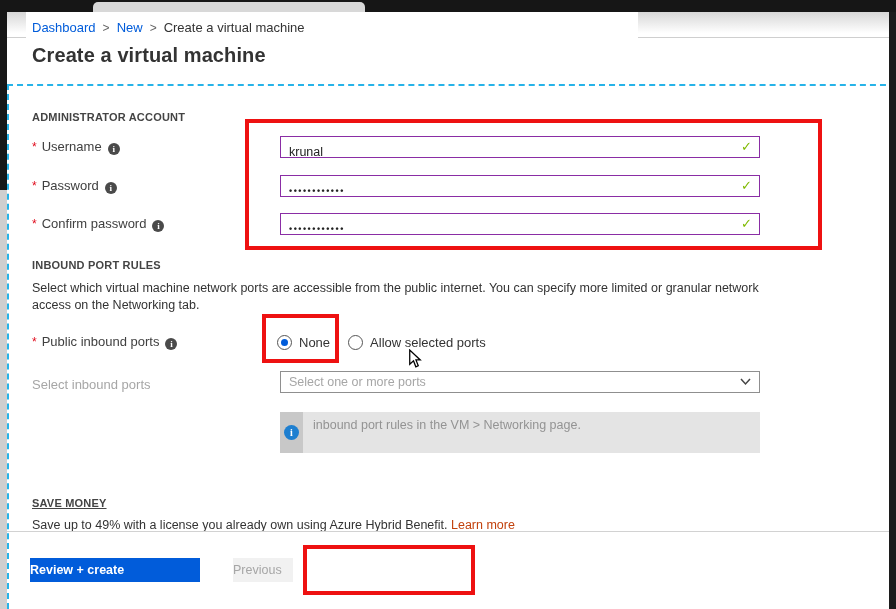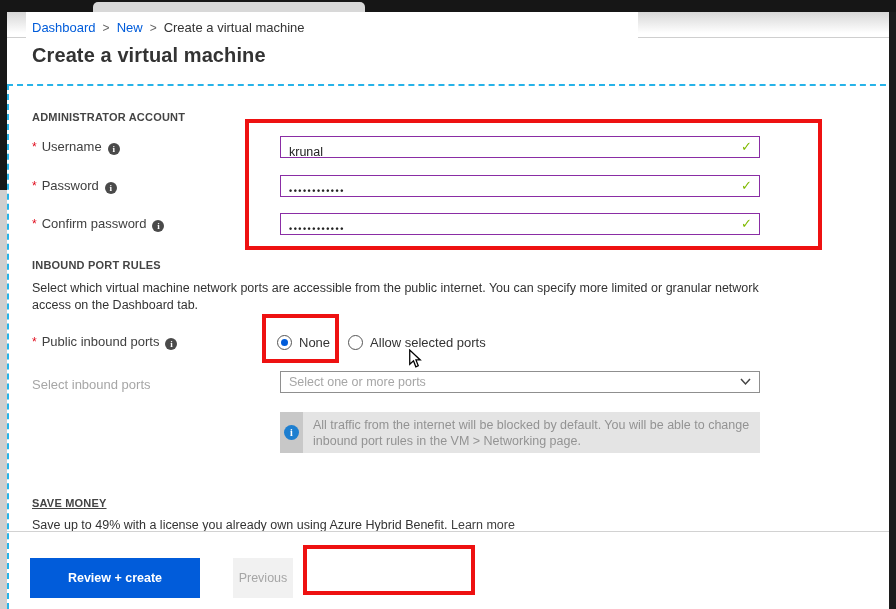--- a/index.html
+++ b/index.html
@@ -60,25 +60,25 @@
 
   
   .info-box { position:absolute; left:280px; top:412px; width:480px; height:41px; background:#e4e4e4; }
   .info-box .strip { position:absolute; left:0; top:0; bottom:0; width:23px; background:#c8c8c8; }
   .info-box .blue-i { position:absolute; left:4px; top:13px; width:15px; height:15px; background:#1e7fd0; border-radius:50%; color:#fff; font-size:10px; font-weight:700; text-align:center; line-height:15px; font-family:"Liberation Serif",serif; }
   .info-box .msg { margin-left:33px; padding-top:5px; font-size:12.5px; color:#939393; line-height:16px; }
 
   
   .clip-wrap { position:absolute; left:32px; top:518px; width:760px; height:14px; overflow:hidden; }
   .clip-wrap .txt { font-size:12.5px; color:#333; white-space:nowrap; }
-  .clip-wrap a { color:#404040; text-decoration:none; cursor:pointer; }
+  .clip-wrap a { color:#c2410c; text-decoration:none; cursor:pointer; }
 
   
   .footer-sep { position:absolute; left:0; top:531px; width:889px; height:1px; background:#d2d2d2; }
-  .btn { position:absolute; top:558px; height:40px; line-height:22px; text-align:center; font-size:12.5px; cursor:pointer; border:none; font-family:inherit; }
+  .btn { position:absolute; top:558px; height:24px; line-height:22px; text-align:left; font-size:12.5px; cursor:pointer; border:none; font-family:inherit; }
   .btn-review { left:30px; width:170px; background:#015cda; color:#fff; font-weight:700; line-height:24px; }
   .btn-previous { left:233px; width:60px; background:#f1f1f1; color:#a6a6a6; line-height:24px; }
   .btn-next { left:313px; width:118px; background:#fff; border:1px solid #015cda; color:#015cda; font-weight:700; }
 
   
   .ann { position:absolute; border:4px solid #ee1111; background:transparent; z-index:20; pointer-events:none; }
   .ann-fields { left:245px; top:119px; width:577px; height:131px; }
   .ann-radio { left:262px; top:314px; width:77px; height:49px; }
   .ann-next { left:303px; top:545px; width:172px; height:50px; }
 
@@ -130,21 +130,21 @@
     <div class="fctrl">
       <input type="text" class="masked" readonly="" value="••••••••••••" style="">
       <span class="check">✓</span>
     </div>
   </div>
 
   <div class="ann ann-fields"></div>
 
   <div class="section-header sh-inbound">INBOUND PORT RULES</div>
   <div class="desc-line" style="top:281px;">Select which virtual machine network ports are accessible from the public internet. You can specify more limited or granular network</div>
-  <div class="desc-line" style="top:298px;">access on the Dashboard tab.</div>
+  <div class="desc-line" style="top:298px;">access on the Networking tab.</div>
 
   <div class="form-row" style="top:331px;">
     <div class="flabel"><span class="req">*</span><span>Public inbound ports</span><span class="info-icon">i</span></div>
   </div>
 
   <div class="radio-row">
     <span class="radio selected">
         <span class="dot"></span>
       </span>
     <span class="rlabel">None</span>
@@ -164,21 +164,20 @@
     <div class="ph">Select one or more ports</div>
     <svg width="11" height="8" viewBox="0 0 11 8">
         <polyline points="1,1 5.5,6 10,1" fill="none" stroke="#444" stroke-width="1.5"></polyline>
       </svg>
   </div>
 
   <div class="info-box">
     <div class="strip"></div>
     <div class="blue-i">i</div>
     <div class="msg">
-      <div>All traffic from the internet will be blocked by default. You will be able to change</div>
       <div>inbound port rules in the VM &gt; Networking page.</div>
     </div>
   </div>
 
   <div class="section-header sh-save">SAVE MONEY</div>
   <div class="clip-wrap">
     <div class="txt"><span>Save up to 49% with a license you already own using Azure Hybrid Benefit. </span><a>Learn more</a></div>
   </div>
 
   <div class="footer-sep"></div>

